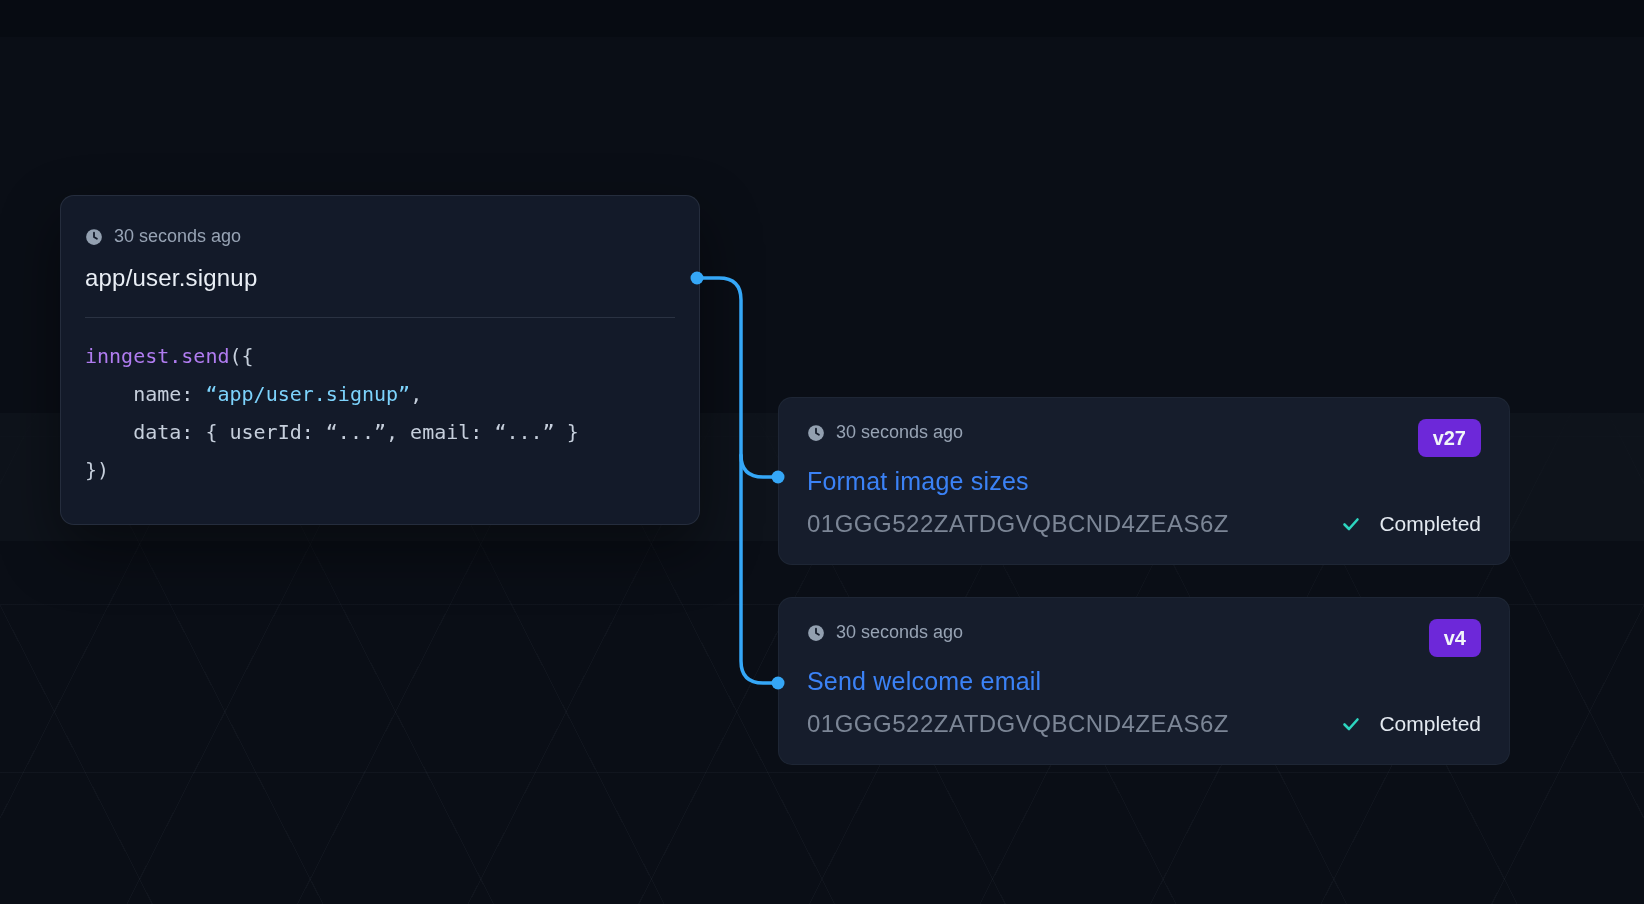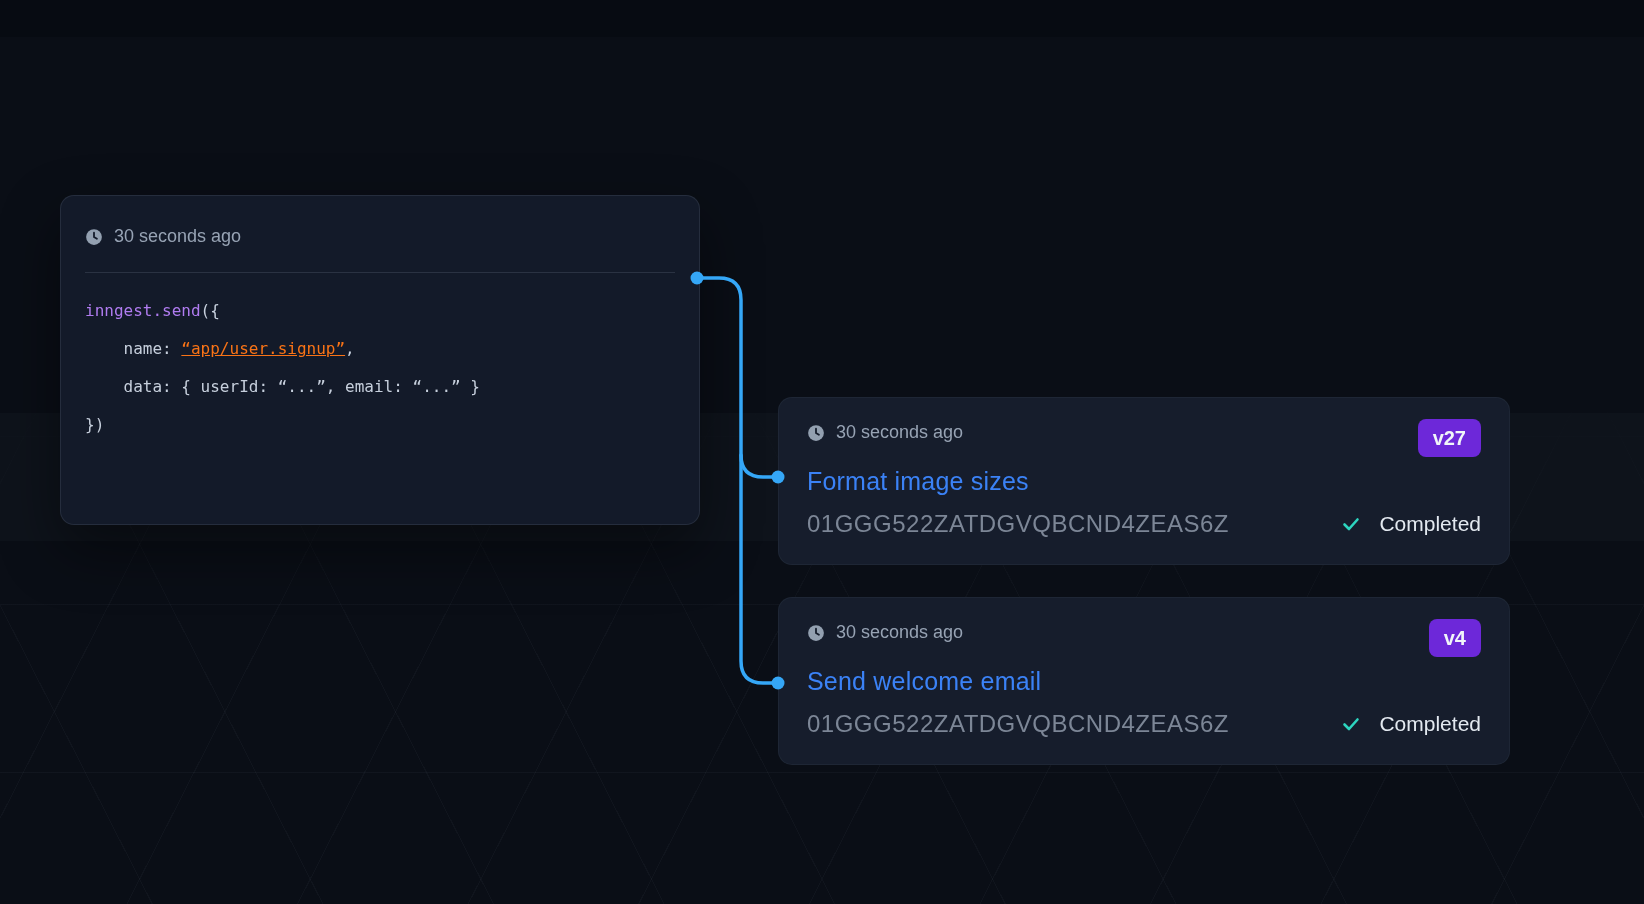--- a/index.html
+++ b/index.html
@@ -33,24 +33,24 @@
     background:#131a29;
     border:1px solid rgba(148,163,184,0.14);
     border-radius:14px;
     padding:30px 24px;
     box-shadow:0 24px 60px rgba(0,0,0,0.45);
   }
   .meta-row { display:flex; align-items:center; gap:11px; color:#97a3b4; font-size:18px; }
   .meta-row svg { display:block; }
   .event-title { margin-top:17px; font-size:24px; color:#e9eef5; letter-spacing:0.2px; }
   .divider { margin-top:25px; height:1px; background:rgba(148,163,184,0.18); }
-  .code { margin-top:19px; font-family:"DejaVu Sans Mono", monospace; font-size:16px; line-height:38px; color:#c6cfdc; }
+  .code { margin-top:19px; font-family:"DejaVu Sans Mono", monospace; font-size:20px; line-height:38px; color:#c6cfdc; }
   .code-line span { white-space:pre; }
   .tok-purple { color:#b07cf0; }
-  .tok-blue { color:#f97316;text-decoration:underline; }
+  .tok-blue { color:#7dd3fc; }
 
   
   .fn-card {
     position:absolute; left:778px; width:732px; height:168px;
     background:#161d2c;
     border:1px solid rgba(148,163,184,0.07);
     border-radius:14px;
     padding:24px 28px 26px 28px;
     display:flex; flex-direction:column; justify-content:space-between;
   }
@@ -80,20 +80,21 @@
   <div class="band"></div>
 
   <div class="event-card">
     <div class="meta-row">
       <svg width="18" height="18" viewBox="0 0 16 16">
         <circle cx="8" cy="8" r="7" fill="#93a0b0"></circle>
         <path d="M8 4.2 V8 L10.6 9.6" stroke="#131a29" stroke-width="1.6" fill="none" stroke-linecap="round"></path>
       </svg>
       <span>30 seconds ago</span>
     </div>
+    <div class="event-title">app/user.signup</div>
     <div class="divider"></div>
     <div class="code">
       <div class="code-line"><span class="tok-purple">inngest.send</span><span>({</span></div>
       <div class="code-line"><span>    name: </span><span class="tok-blue">“app/user.signup”</span><span>,</span></div>
       <div class="code-line"><span>    data: { userId: “...”, email: “...” }</span></div>
       <div class="code-line"><span>})</span></div>
     </div>
   </div>
 
   <div class="fn-card first">

